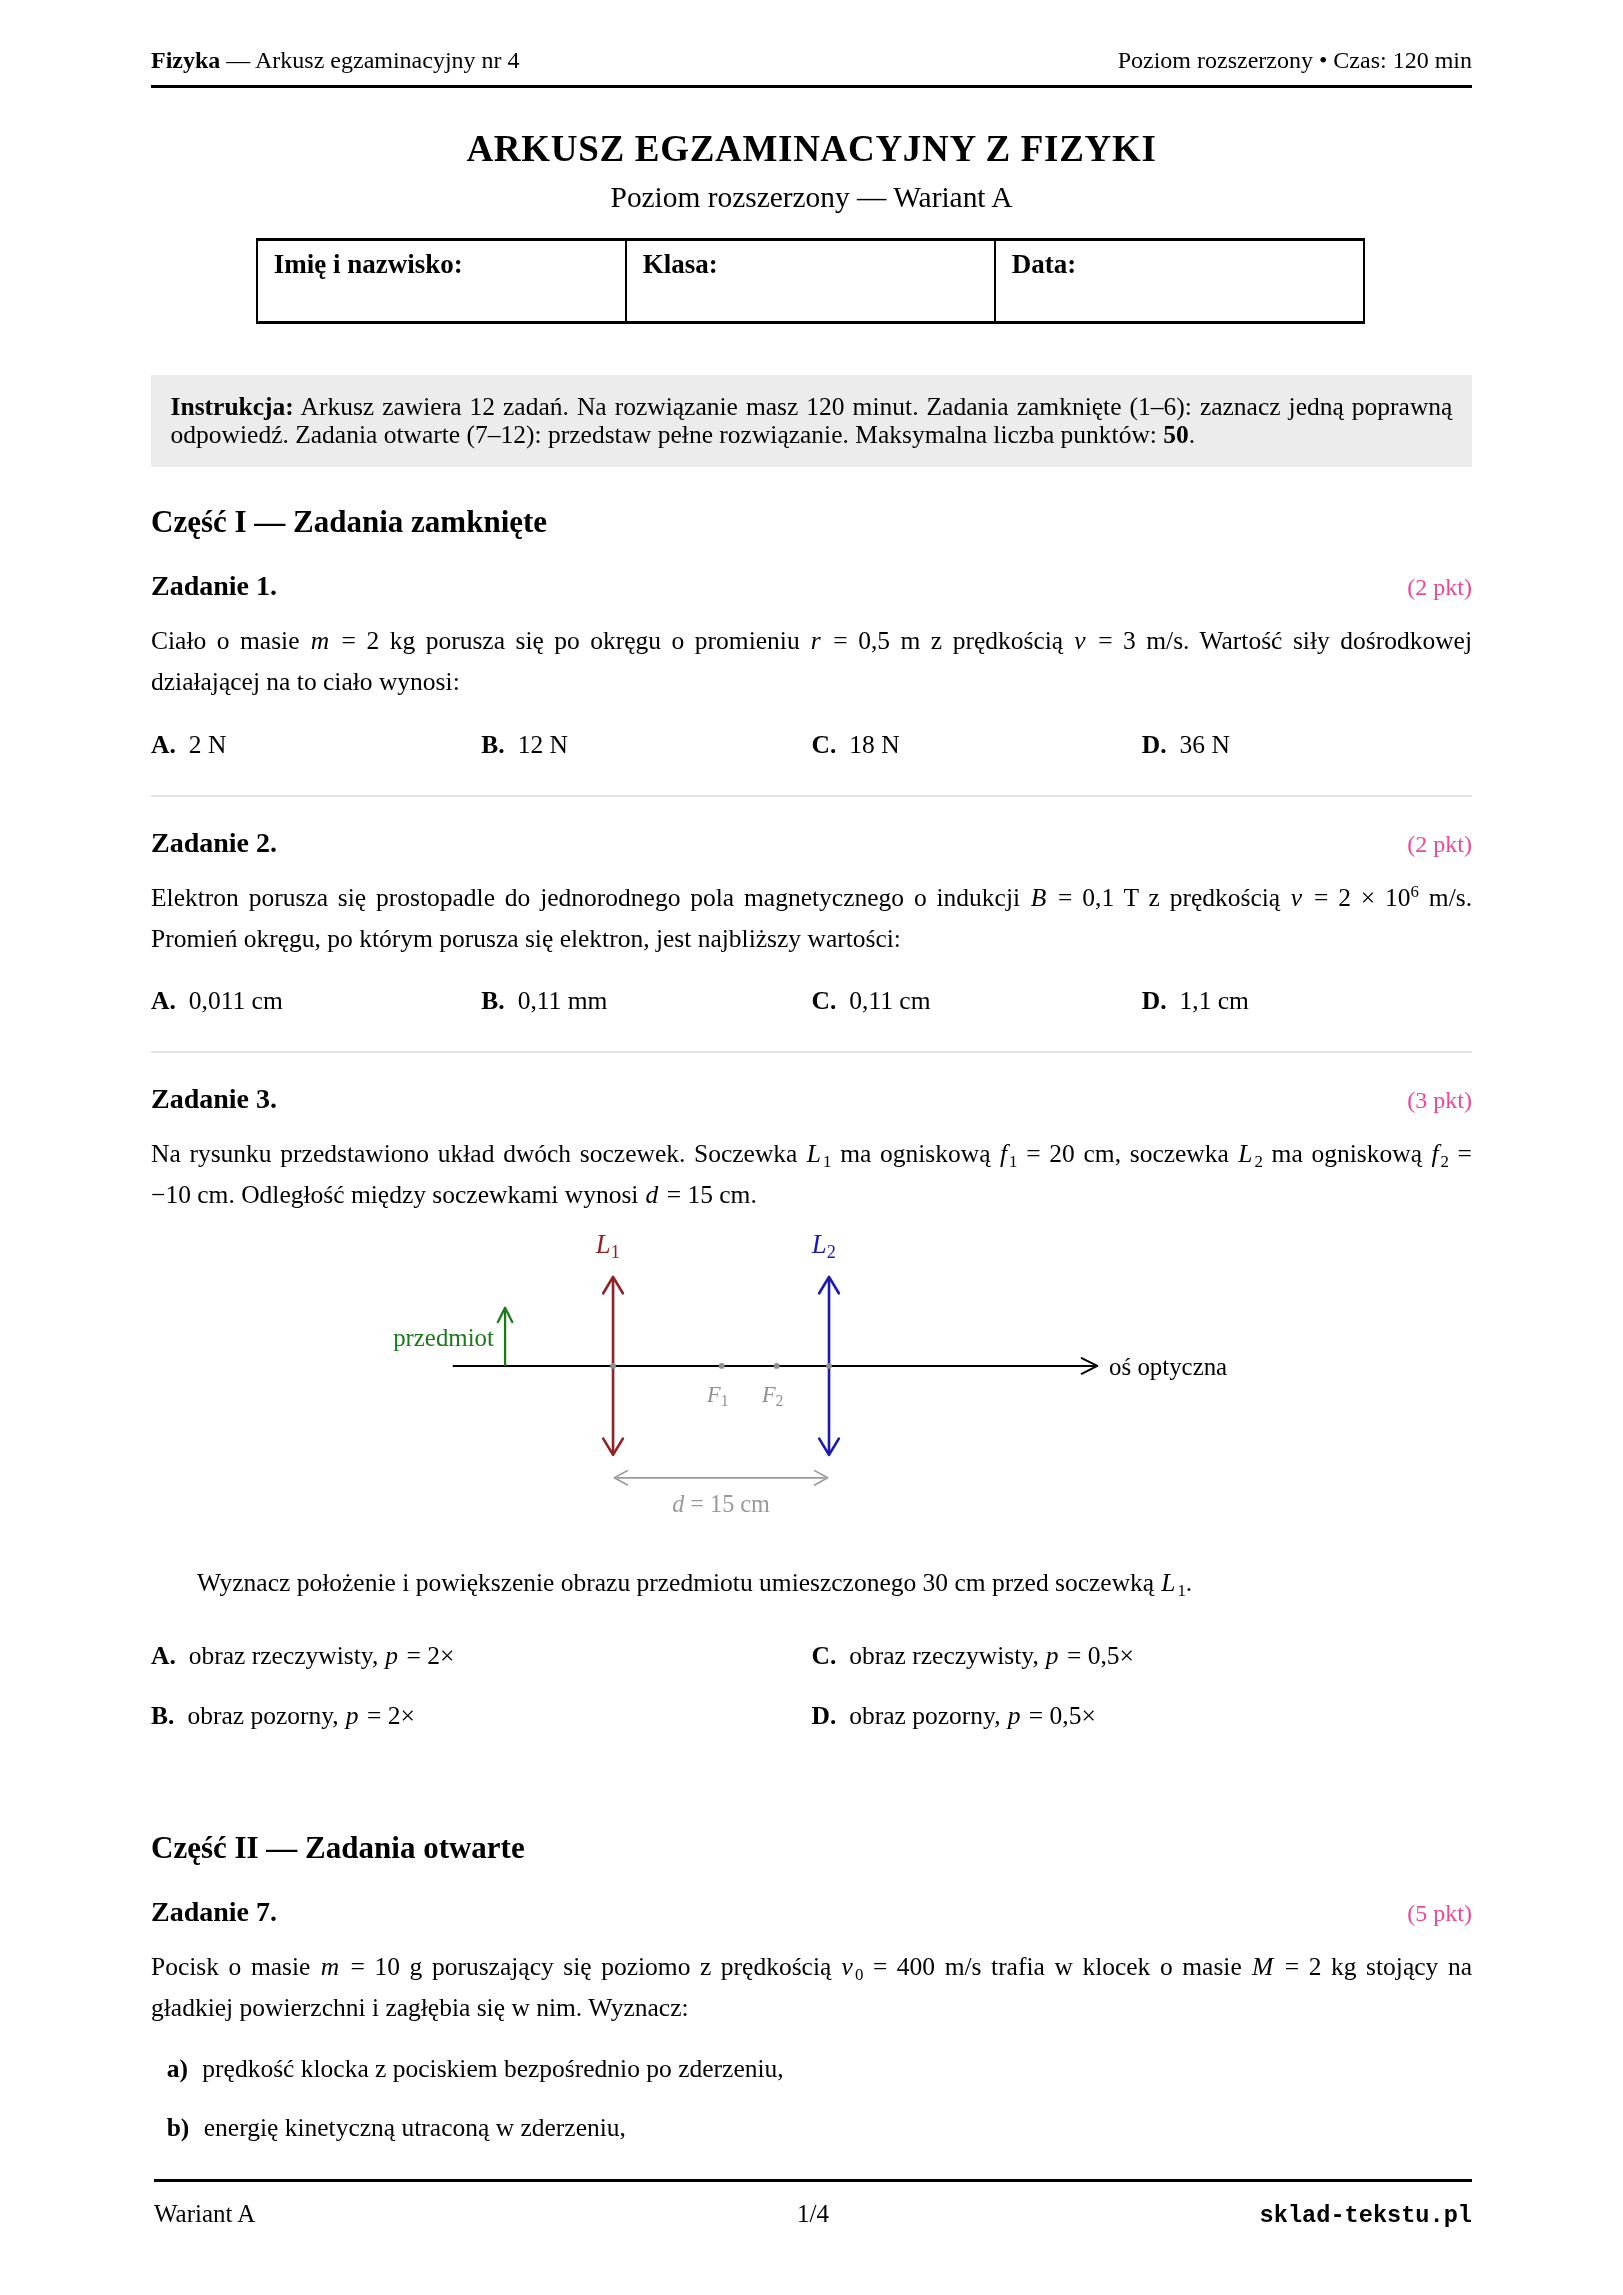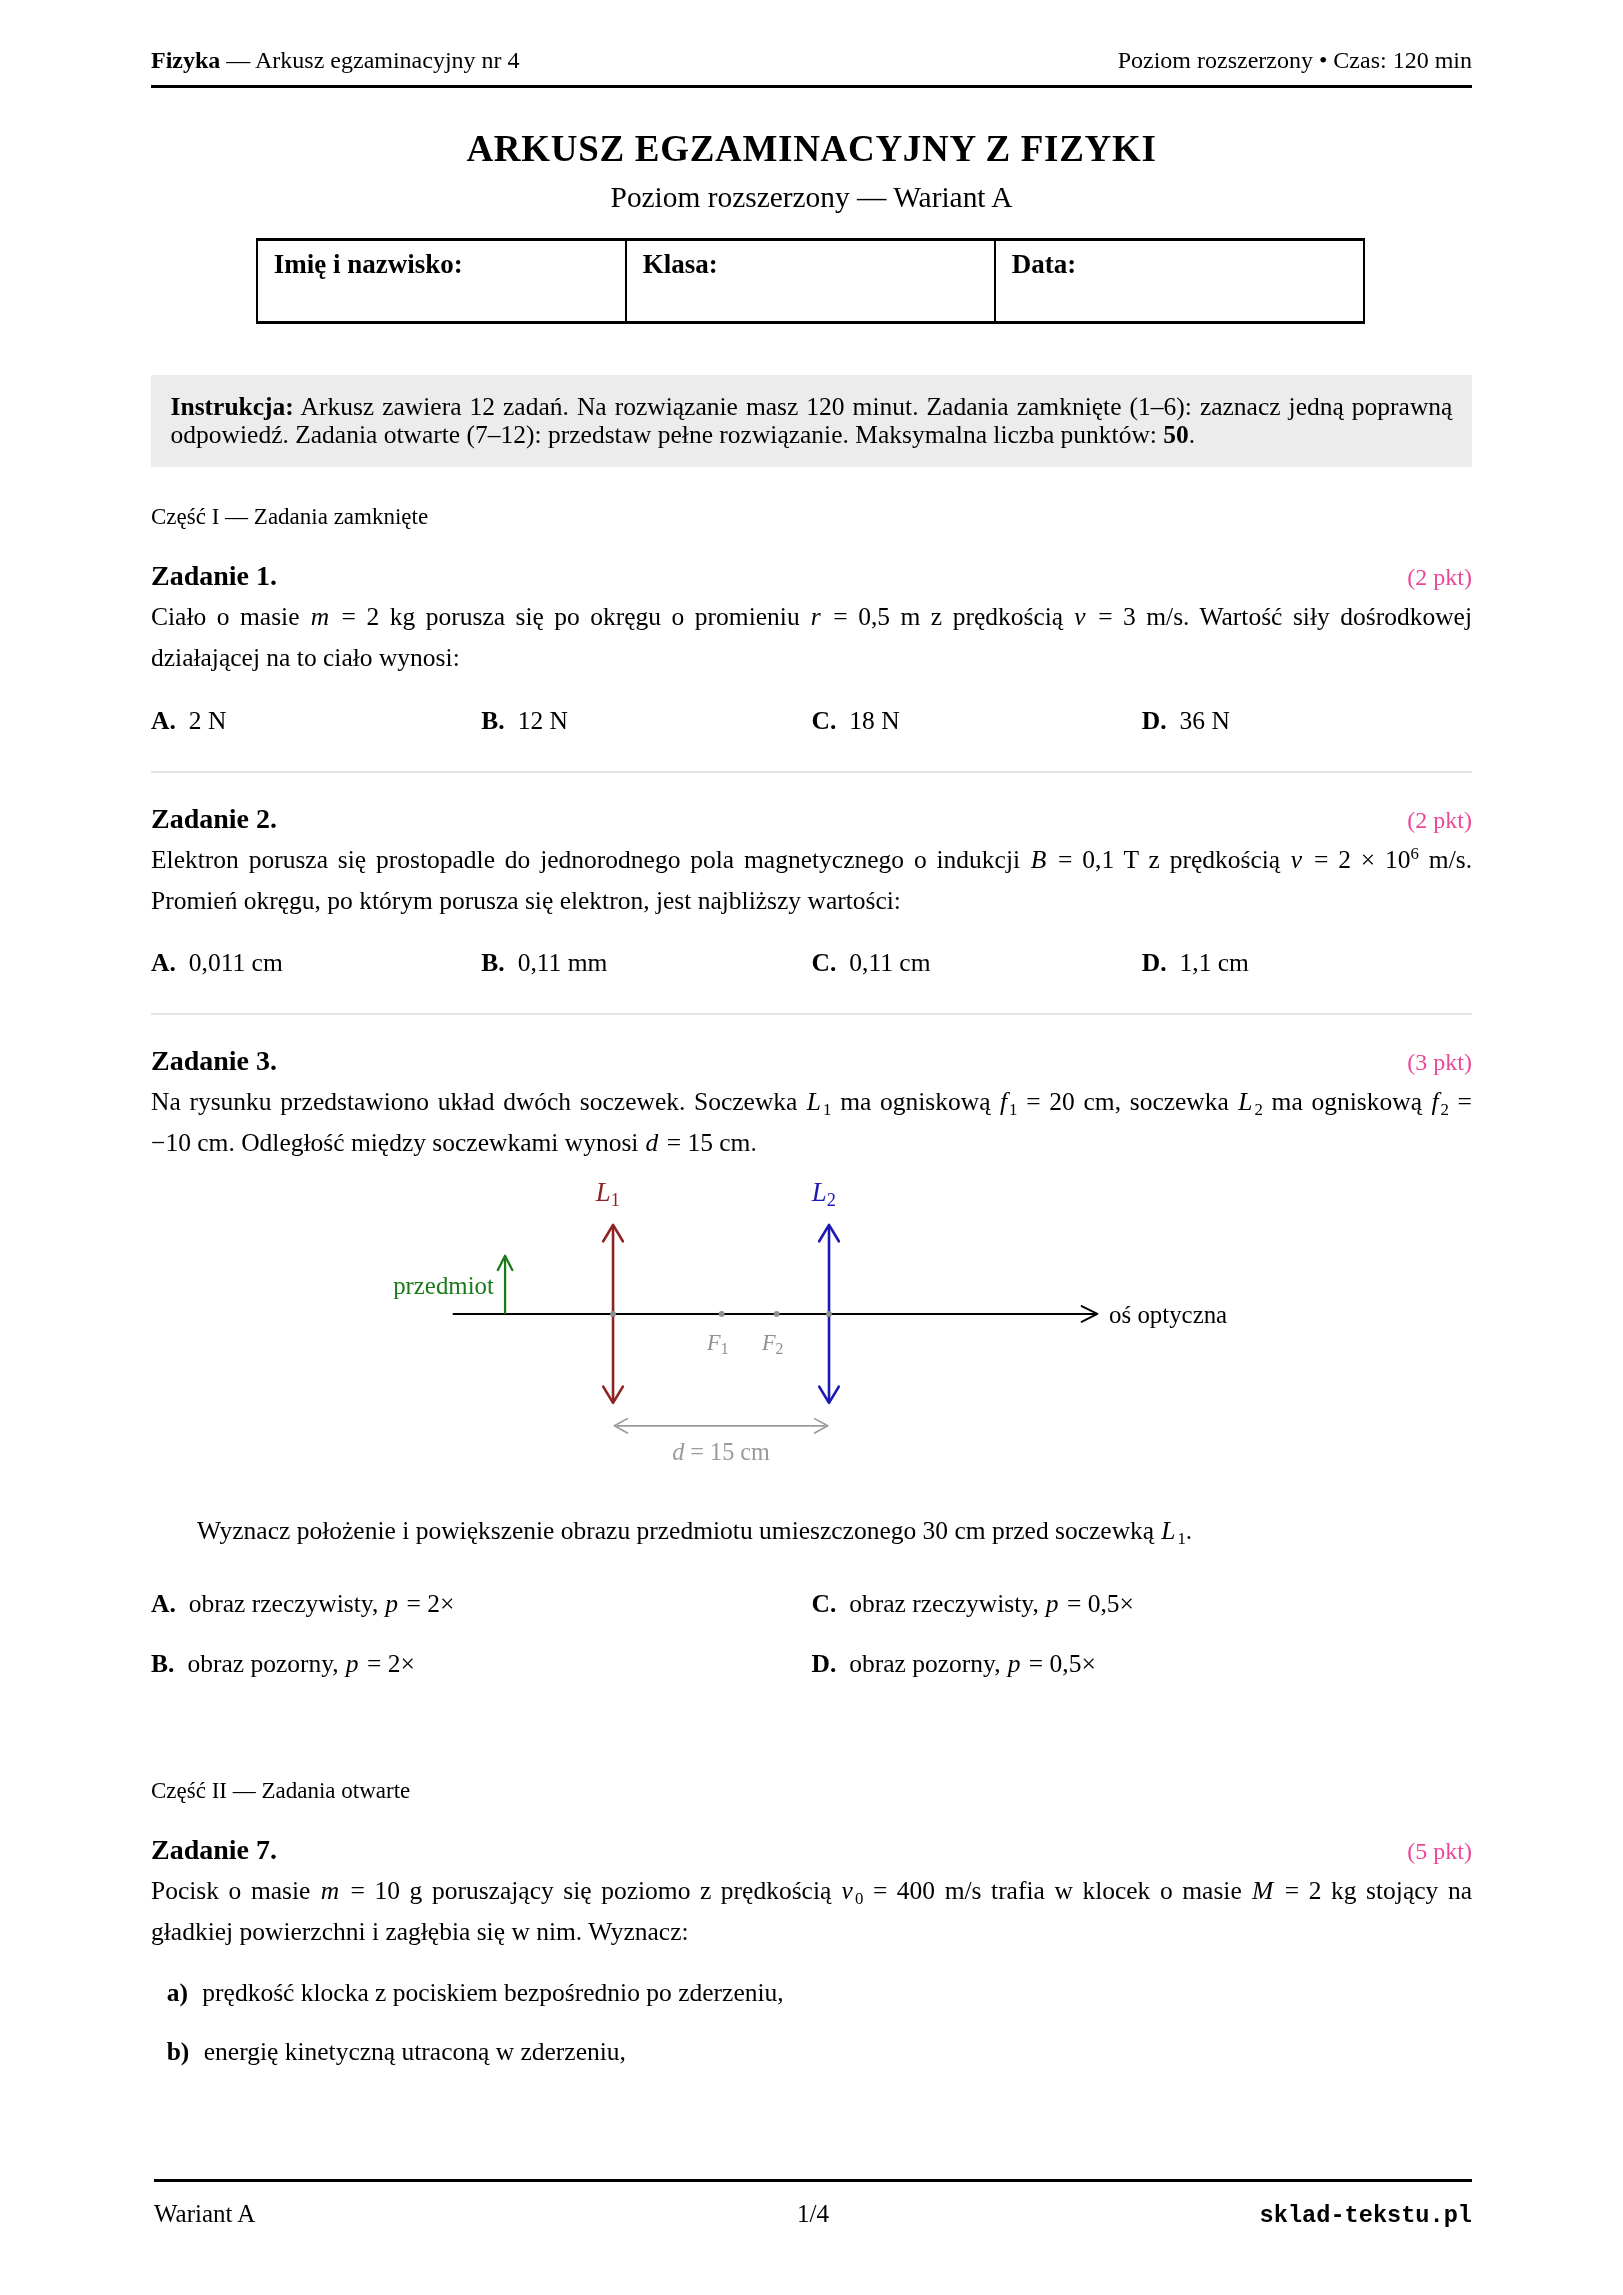--- a/index.html
+++ b/index.html
@@ -35,28 +35,28 @@
     vertical-align:top; padding:7.9px 15.7px;
     font-weight:bold; font-size:27px;
   }
 
   
   .instruction{
     margin-top:51px; background:#ececec;
     padding:18.3px 19.6px; line-height:28px; text-align:justify;
   }
 
-  .section-heading{ font-size:23px; font-weight:normal; margin-top:37px; }
+  .section-heading{ font-size:31px; font-weight:bold; margin-top:37px; }
   .section-heading.part2{ margin-top:99px; }
 
   .task{ margin-top:30px; }
   .task-head{ display:flex; justify-content:space-between; align-items:baseline; }
   .task-title{ font-size:28px; font-weight:bold; }
   .task-points{ font-size:24px; color:#ec4899; }
-  .task-body{ margin-top:4px; line-height:41px; text-align:justify; }
+  .task-body{ margin-top:18px; line-height:41px; text-align:justify; }
 
   .answers-4{ margin-top:27.5px; display:grid; grid-template-columns:repeat(4,1fr); }
   .answers-2{ margin-top:38px; display:grid; grid-template-columns:1fr 1fr; row-gap:30px; }
   .answer{ display:flex; align-items:baseline; gap:13px; }
   .answer-letter{ font-weight:bold; }
 
   .divider{ margin-top:35px; border-top:2px solid #e4e4e4; height:0; }
 
   .figure{ margin-top:9.2px; }
   .prompt{ margin-top:22px; line-height:41px; text-indent:46px; }

